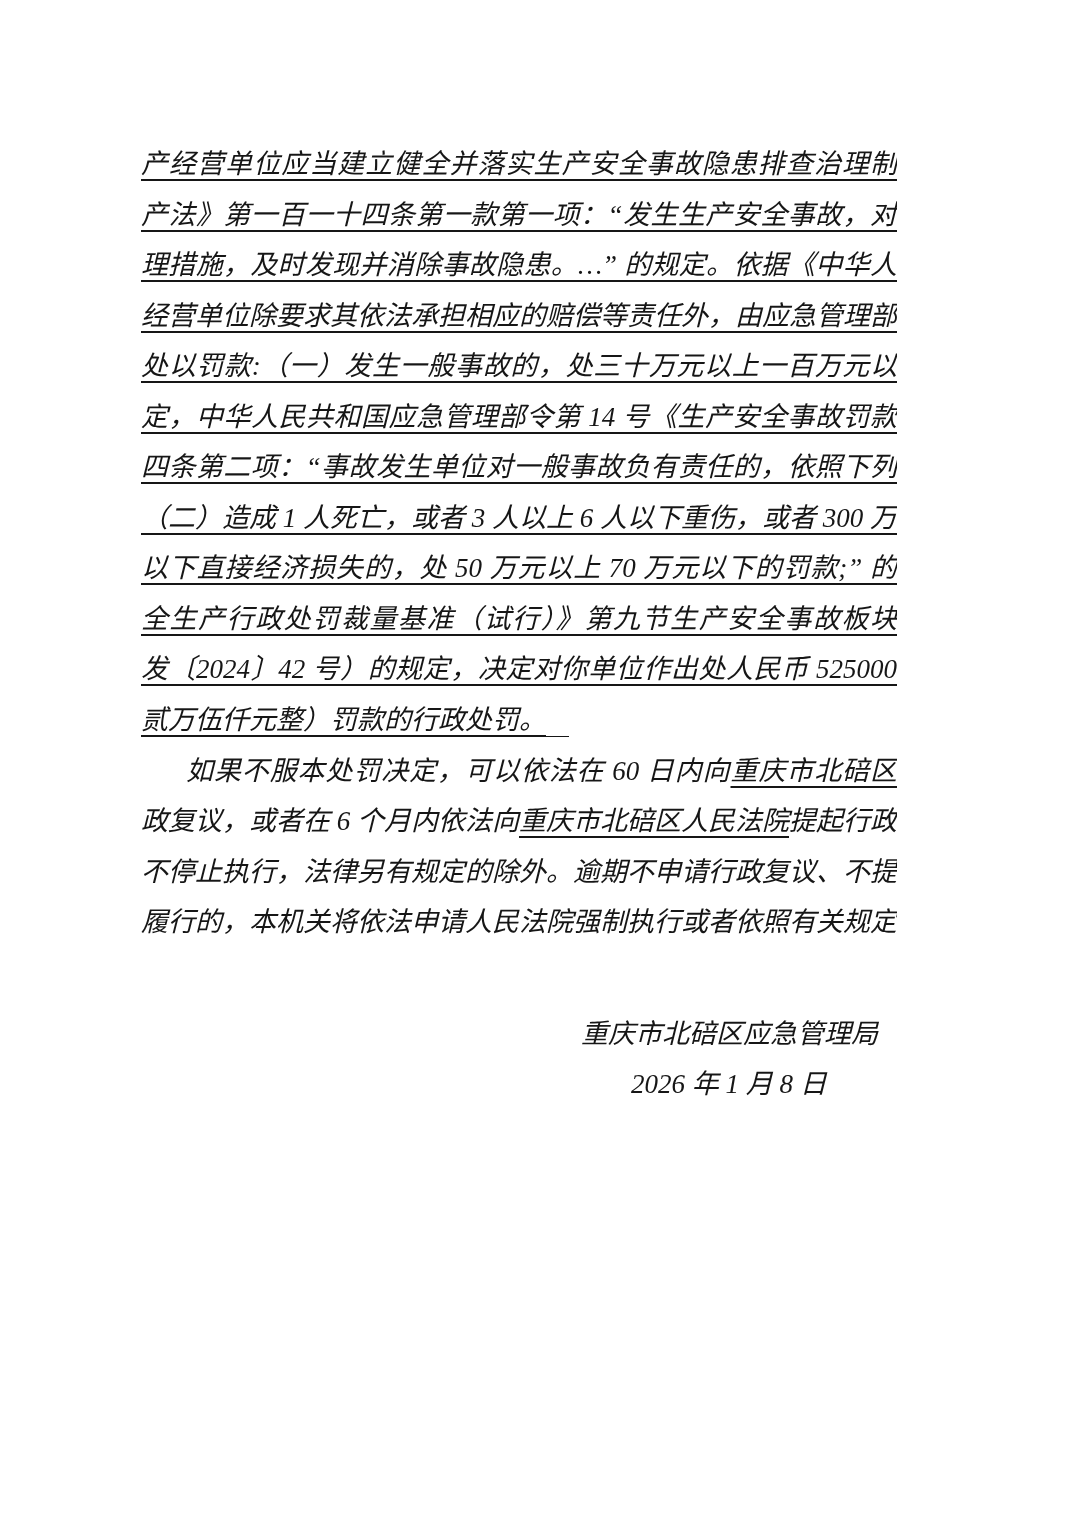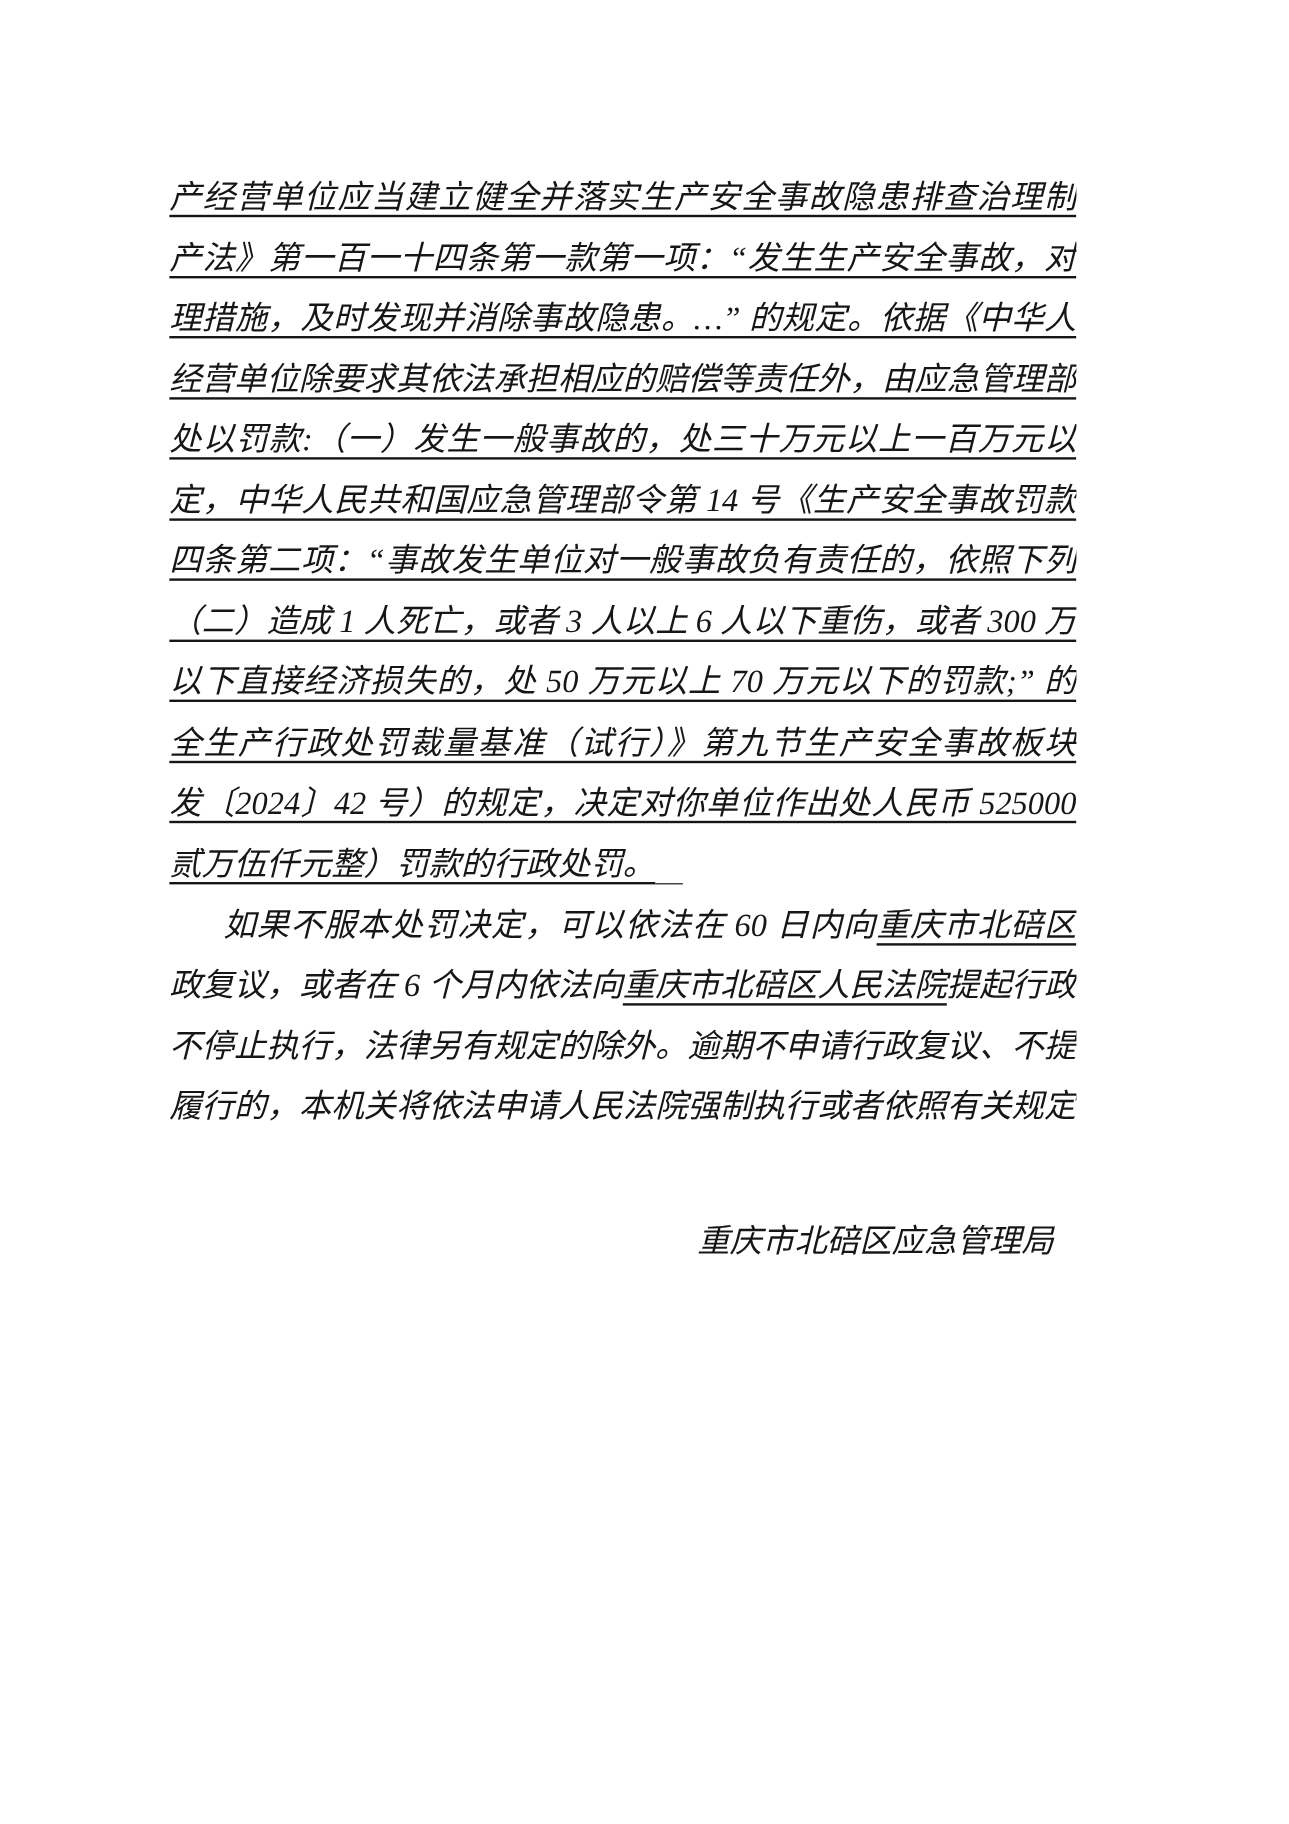--- a/index.html
+++ b/index.html
@@ -86,16 +86,17 @@
 
     <div>
       <div class="ln ju indent"><span>如果不服本处罚决定，可以依法在 60 日内向</span><span class="u">重庆市北碚区人民政府</span><span>申请行</span></div>
       <div class="ln ju"><span>政复议，或者在 6 个月内依法向</span><span class="u">重庆市北碚区人民法院</span><span>提起行政诉讼，加处罚款</span></div>
       <div class="ln ju">不停止执行，法律另有规定的除外。逾期不申请行政复议、不提起行政诉讼又不</div>
       <div class="ln">履行的，本机关将依法申请人民法院强制执行或者依照有关规定强制执行。</div>
     </div>
 
     <div>
       <div class="ln sig-agency">重庆市北碚区应急管理局</div>
+      <div class="ln sig-date">2026 年 1 月 8 日</div>
     </div>
 
   </div>
 </div>
 
 </body></html>

